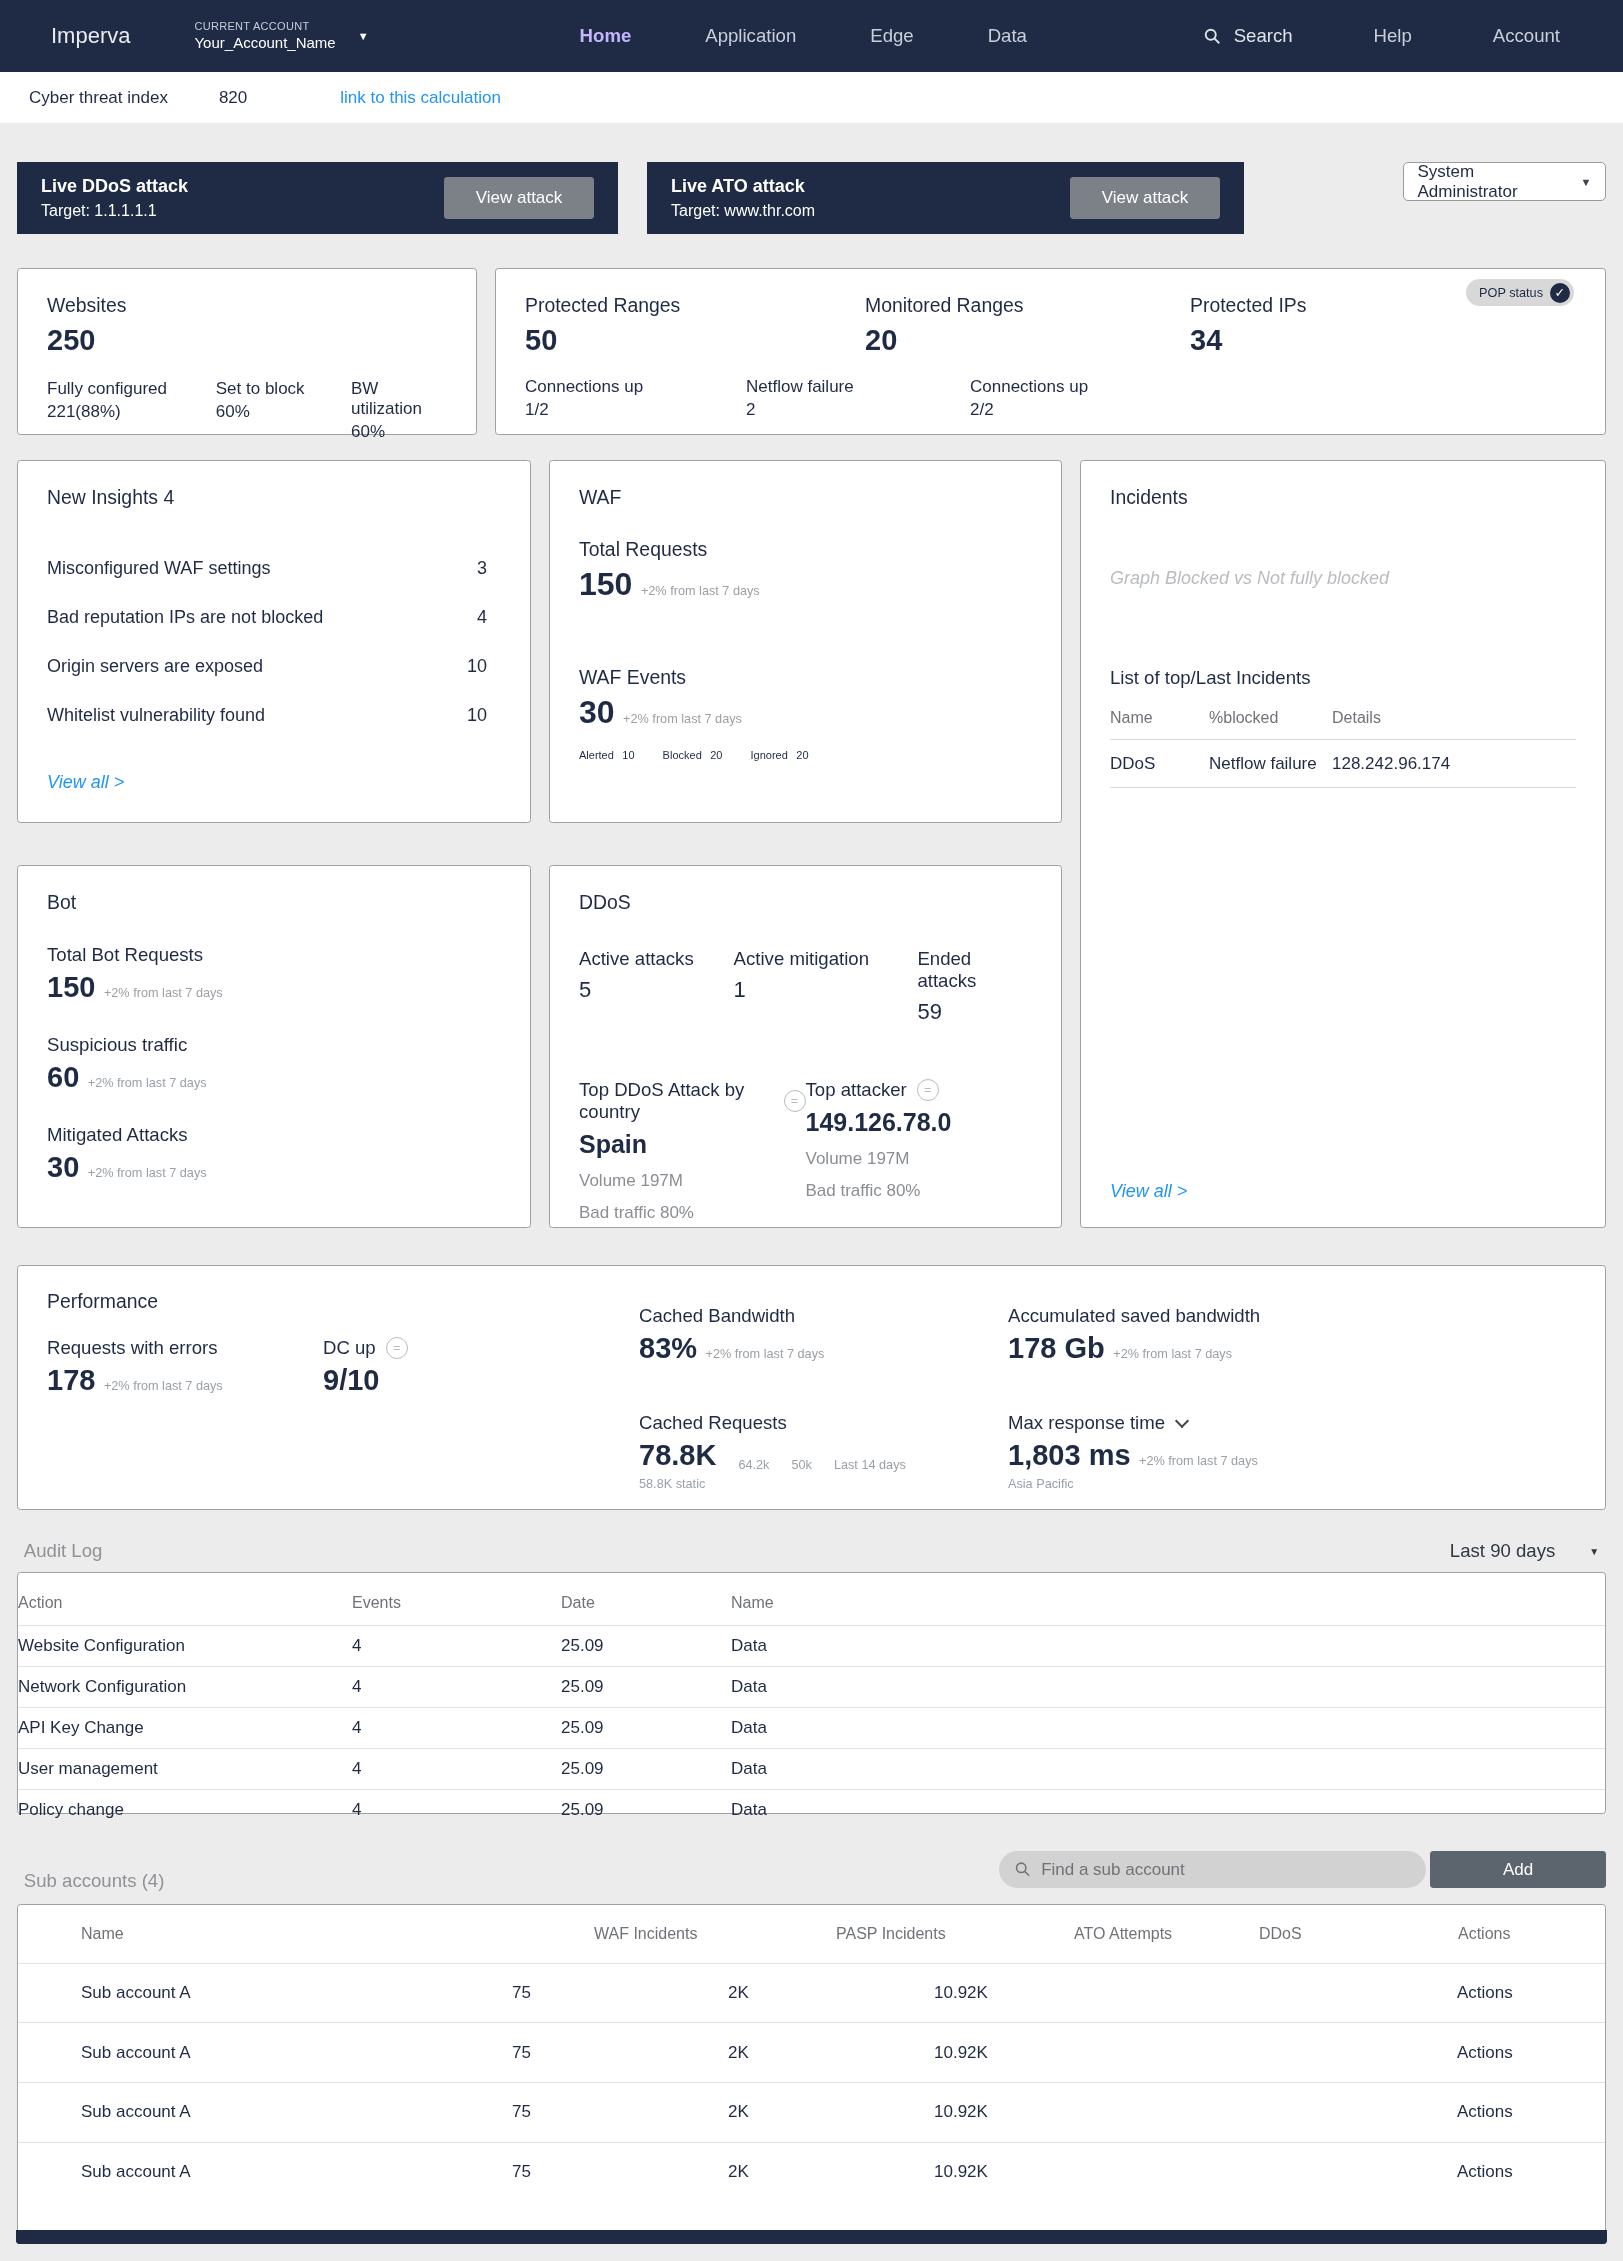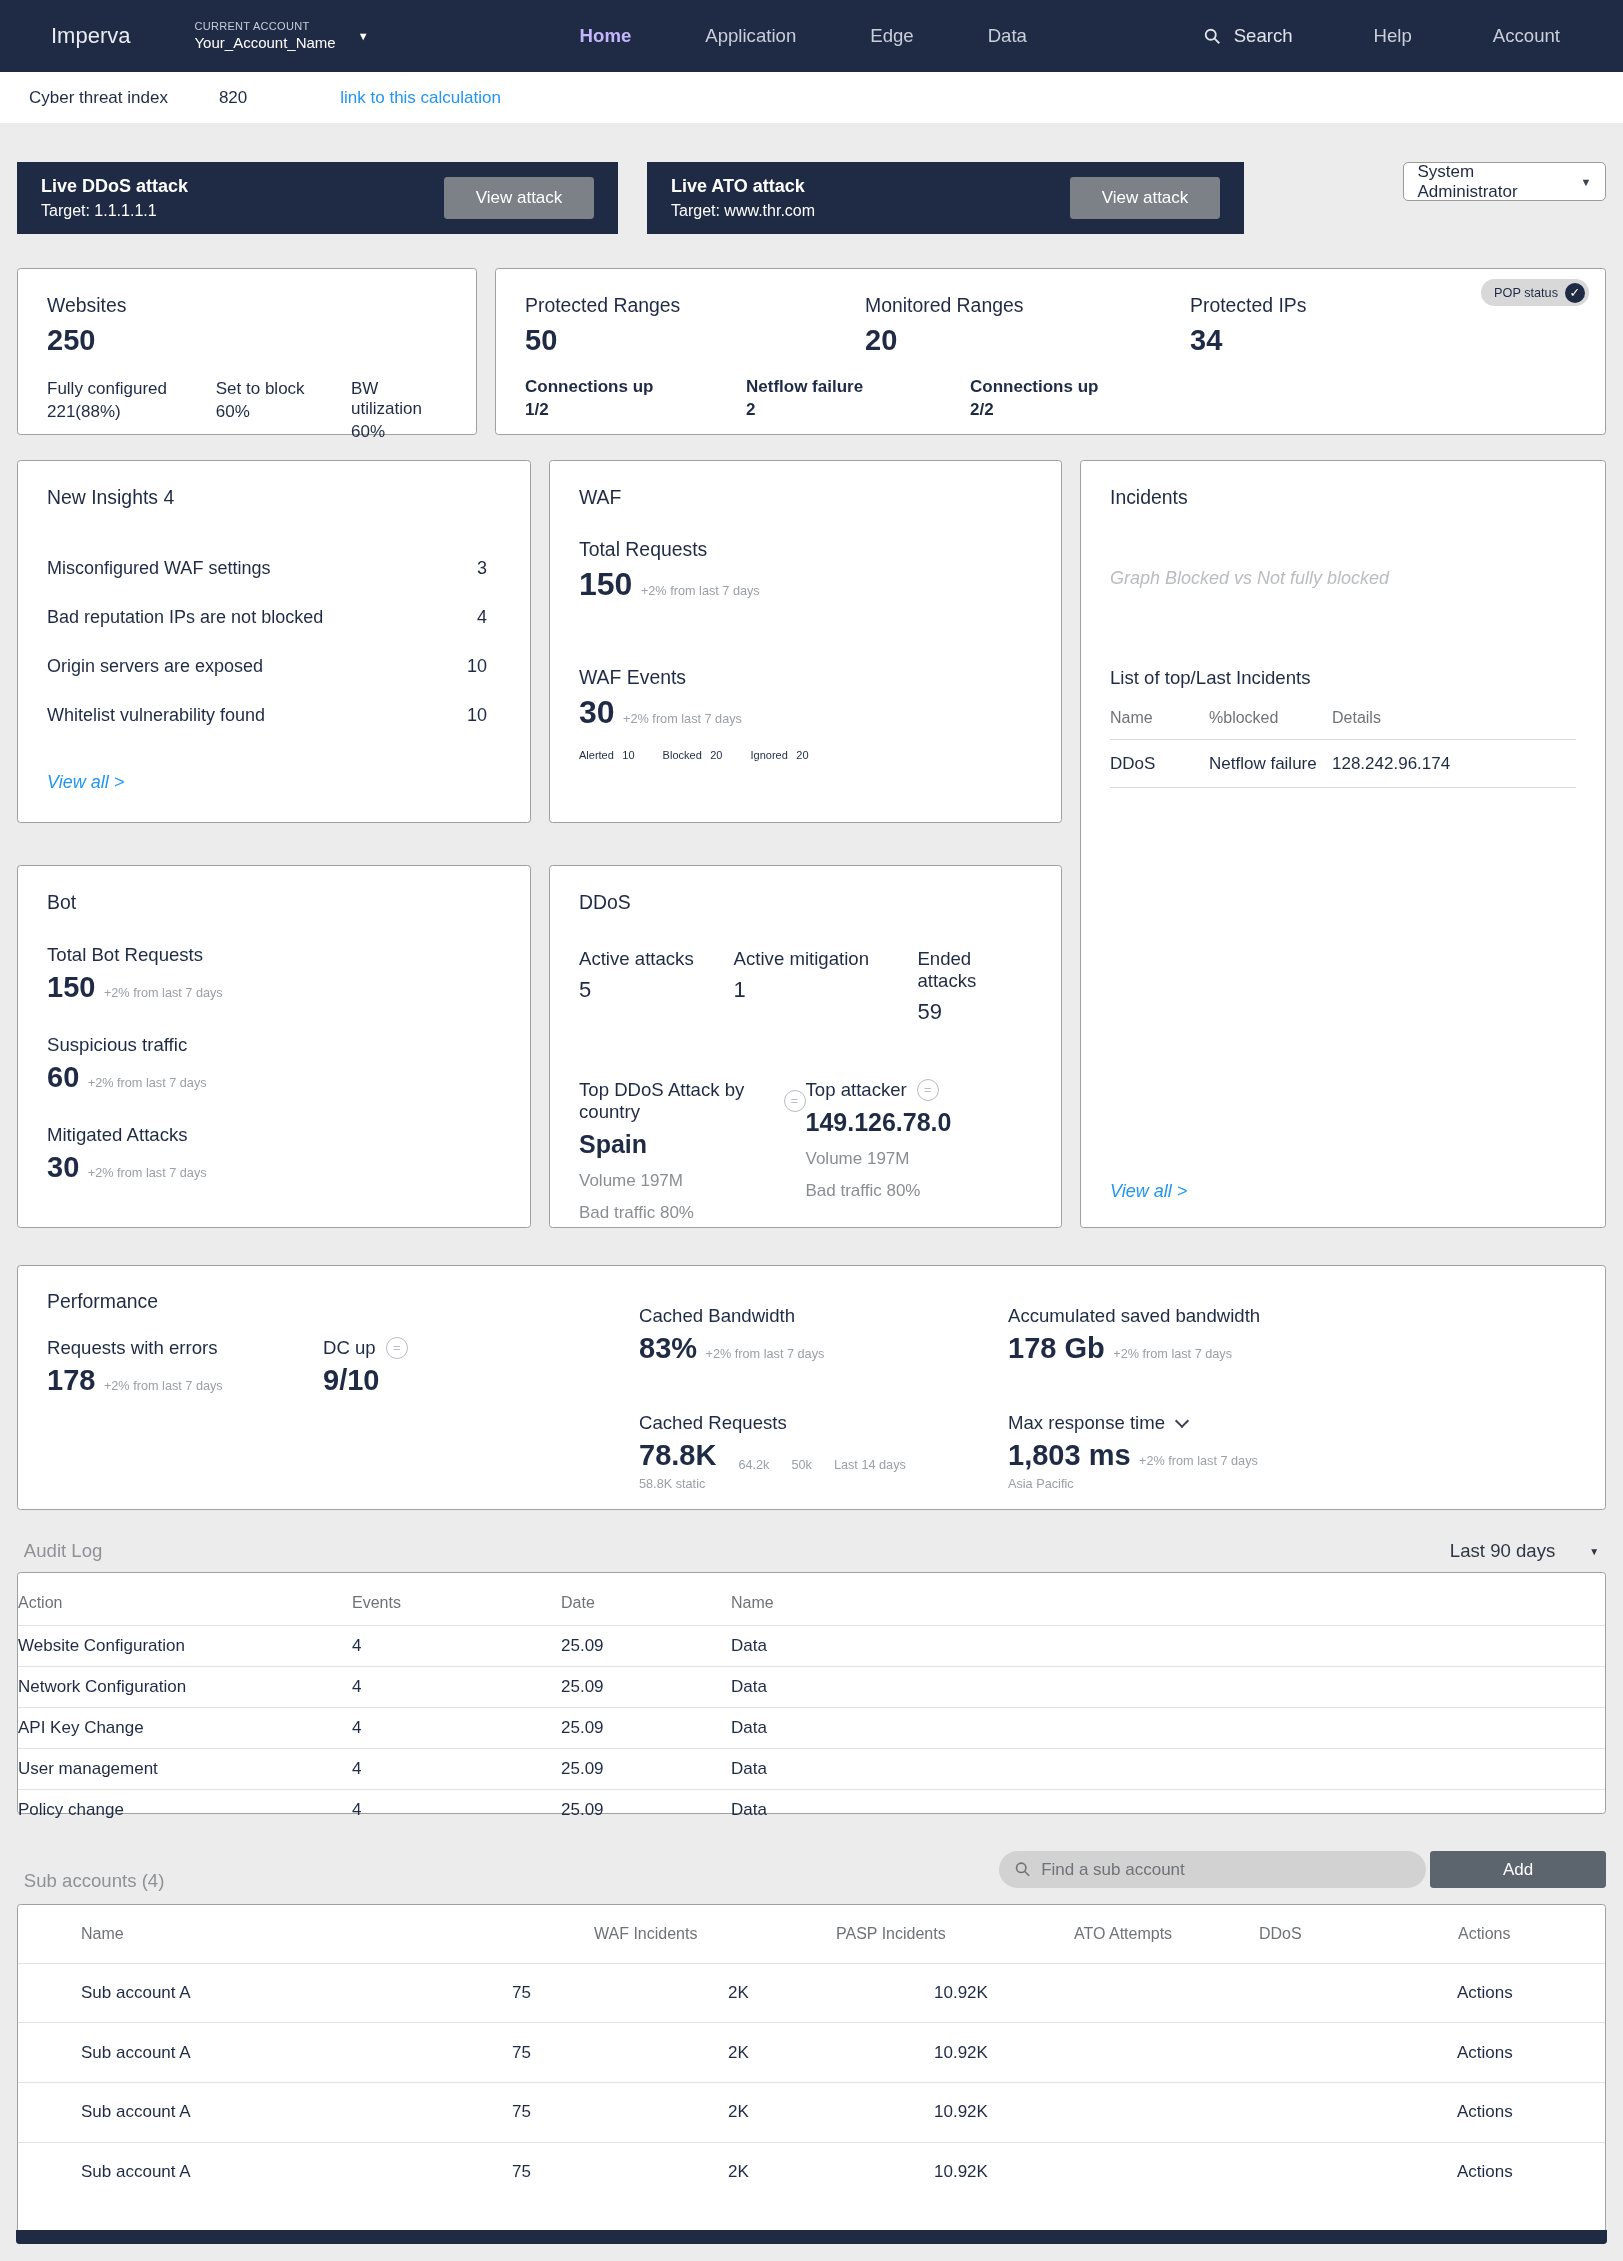--- a/index.html
+++ b/index.html
@@ -55,24 +55,24 @@
   .row1 { display:flex; margin-top:34px; }
   .websites-card { width:460px; height:167px; padding:25px 29px; }
   .stat-row { display:flex; margin-top:22px; }
   .stat-row .stat:nth-child(1) { width:181px; }
   .stat-row .stat:nth-child(2) { width:145px; }
   .stat .v { margin-top:3.4px; }
   .ranges-card { flex:1; height:167px; margin-left:18px; padding:25px 29px; position:relative; }
   .ranges-metrics { display:flex; }
   .ranges-metrics .m:nth-child(1) { width:340px; }
   .ranges-metrics .m:nth-child(2) { width:325px; }
-  .ranges-stats { display:flex; margin-top:20px;font-weight:bold; }
+  .ranges-stats { display:flex; margin-top:20px; }
   .ranges-stats .stat:nth-child(1) { width:221px; }
   .ranges-stats .stat:nth-child(2) { width:224px; }
-  .pop-pill { position:absolute; top:10px; right:16px; background:#d8d8d8; border-radius:844px; height:27px;
+  .pop-pill { position:absolute; top:10px; right:31px; background:#d8d8d8; border-radius:844px; height:27px;
               display:flex; align-items:center; padding:0 4.2px 0 13.5px; gap:6.8px; cursor:pointer; }
   .pop-pill span { font-size:12.7px; }
   .check-circle { width:20px; height:20px; border-radius:50%; background:#1f2b45; color:#fff; font-size:12px;
                   display:flex; align-items:center; justify-content:center; }
 
   
   .row23 { display:grid; grid-template-columns:514px 513px 1fr; grid-template-rows:363px 363px;
            column-gap:18px; row-gap:42px; margin-top:25px; }
   .pad-card { padding:25px 29px; }
   .insights-card { grid-column:1; grid-row:1; }

